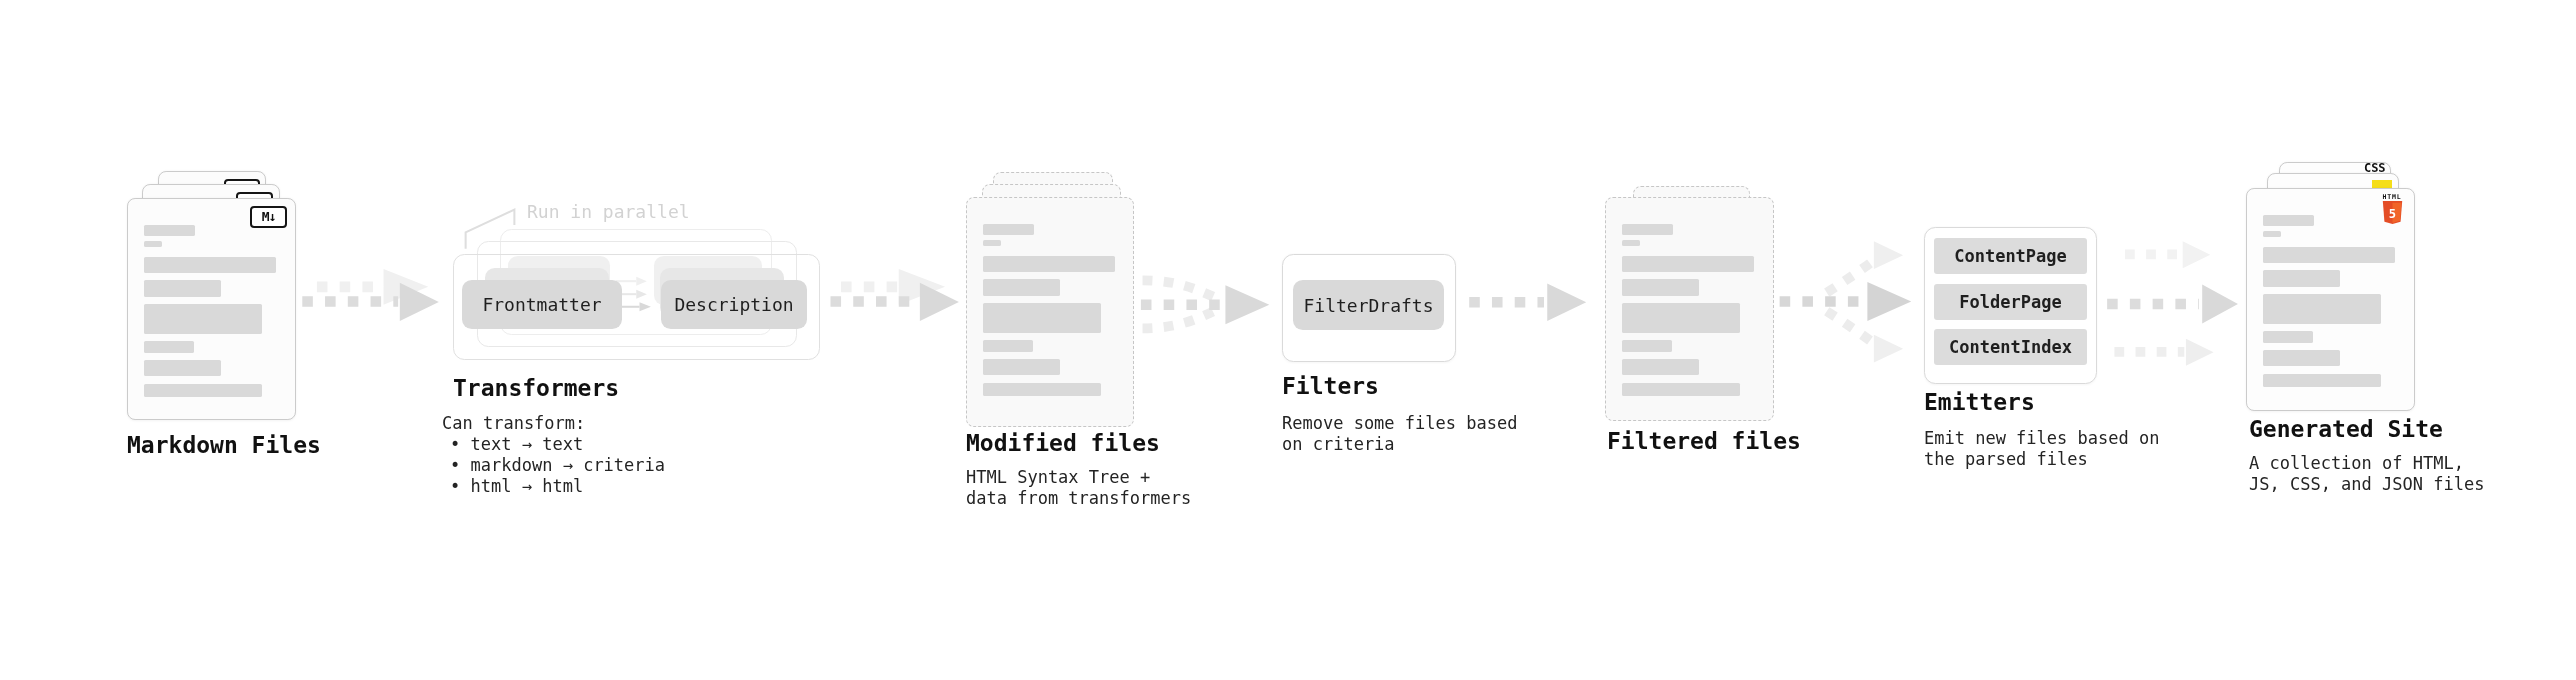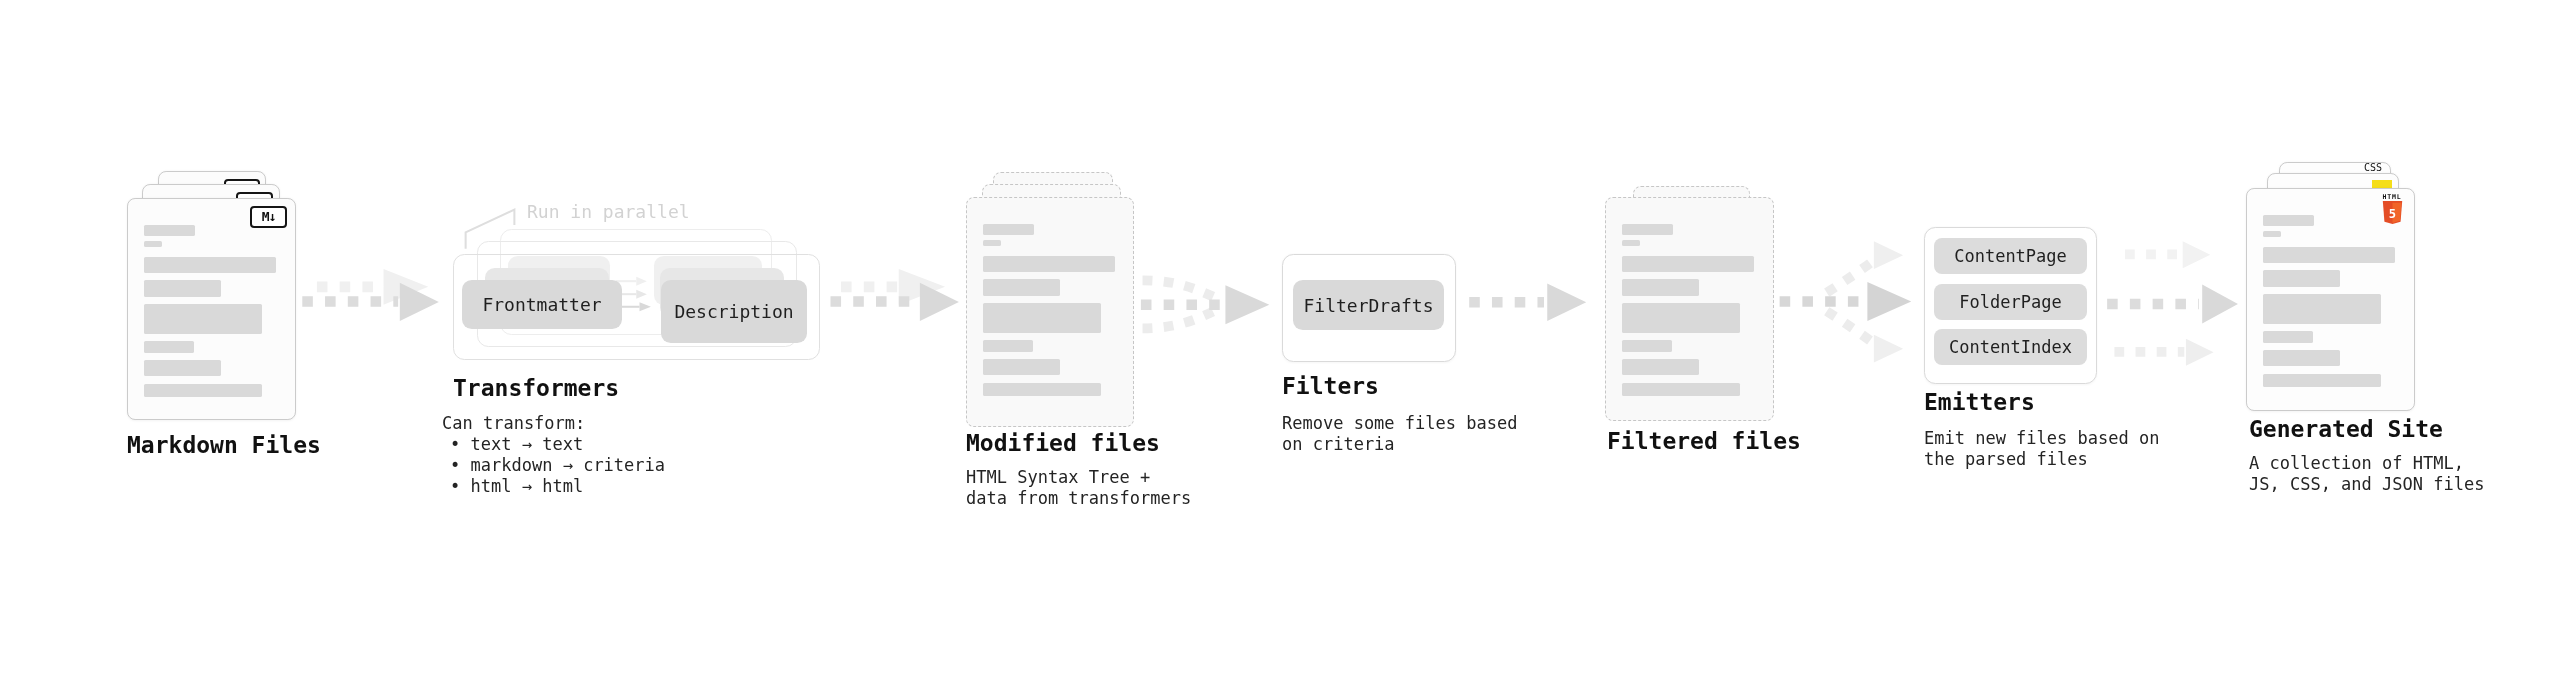--- a/index.html
+++ b/index.html
@@ -15,29 +15,29 @@
   .md-badge{position:absolute;top:6.5px;right:8.1px;width:32.5px;height:18.7px;background:#fff;
             border:2px solid #151515;border-radius:4.1px;font-weight:bold;font-size:13px;
             line-height:18px;text-align:center;color:#111;letter-spacing:-0.8px;}
   
   .frame{position:absolute;border-radius:11.4px;border:1.6px solid #e1e1e1;background:transparent;}
   .frame.filled{background:#ffffff;border-color:#dadada;box-shadow:0 0.8px 2.4px rgba(0,0,0,0.04);}
   .node{position:absolute;background:#d9d9d9;border-radius:9.8px;display:flex;
         align-items:center;justify-content:center;font-size:18px;color:#1f1f1f;}
   .ghost1{background:#e7e7e7;}
   .ghost2{background:#f0f0f0;}
-  .pill{position:absolute;left:9.8px;width:153px;height:36px;background:#dcdcdc;border-radius:8px;
-        display:flex;align-items:center;justify-content:center;font-size:17px;color:#1f1f1f;}
+  .pill{position:absolute;left:9.8px;width:153px;height:36px;background:#dcdcdc;border-radius:3px;
+        display:flex;align-items:center;justify-content:center;font-size:17px;color:#1f1f1f;font-weight:bold;}
   
   .stage-title{position:absolute;font-size:23px;font-weight:bold;color:#111;line-height:1;white-space:nowrap;}
   .stage-desc{position:absolute;font-size:17px;line-height:21px;color:#242424;white-space:nowrap;}
   .annotation{position:absolute;font-size:18px;color:#d2d2d2;white-space:nowrap;}
   
   .css-badge{position:absolute;top:2.4px;right:8.1px;width:18px;text-align:center;}
-  .css-badge .t{font-size:10px;font-weight:normal;color:#111;line-height:6.5px;display:block;}
+  .css-badge .t{font-size:12px;font-weight:bold;color:#111;line-height:6.5px;display:block;}
   .css-badge .bar{width:14.6px;height:2.8px;background:#2965f1;margin:0 auto;}
   .js-badge{position:absolute;top:5.7px;right:6.5px;width:19.5px;height:10.6px;background:#f5de19;}
   .html5-badge{position:absolute;top:4.9px;right:9.8px;width:24.4px;text-align:center;margin-left:24px;}
   .html5-badge .t{font-size:6.5px;font-weight:bold;letter-spacing:0.8px;color:#111;line-height:7.3px;display:block;}
   svg.arrows{position:absolute;left:0;top:0;z-index:0;}
   .z1{z-index:1}.z2{z-index:2}.z3{z-index:3}.z4{z-index:4}
 </style>
 </head>
 <body>
 
@@ -122,21 +122,21 @@
 
 <div class="annotation z1" style="left:527px;top:201px">Run in parallel</div>
 <div class="frame z1" style="left:500px;top:229px;width:270px;height:104px;border-color:#ededed"></div>
 <div class="frame z1" style="left:477px;top:241px;width:318px;height:104px;border-color:#e8e8e8"></div>
 <div class="frame z1" style="left:453px;top:254px;width:365px;height:104px;border-color:#e0e0e0"></div>
 <div class="node ghost2 z2" style="left:508px;top:256px;width:102px;height:49px"></div>
 <div class="node ghost1 z2" style="left:485px;top:268px;width:124px;height:49px"></div>
 <div class="node z3" style="left:462px;top:280px;width:160px;height:49px">Frontmatter</div>
 <div class="node ghost2 z2" style="left:654px;top:256px;width:108px;height:49px"></div>
 <div class="node ghost1 z2" style="left:660px;top:268px;width:124px;height:49px"></div>
-<div class="node z3" style="left:661px;top:280px;width:146px;height:63px">Description</div>
+<div class="node z3" style="left:661px;top:280px;width:146px;height:49px">Description</div>
 <div class="stage-title z4" style="left:453px;top:377px">Transformers</div>
 <div class="stage-desc z4" style="left:442px;top:413px">
   <div>Can transform:</div>
   <div style="padding-left:8.1px">• text → text</div>
   <div style="padding-left:8.1px">• markdown → criteria</div>
   <div style="padding-left:8.1px">• html → html</div>
 </div>
 
 <div class="doc dashed z1" style="left:993px;top:172px;width:118px;height:219px"></div>
 <div class="doc dashed z2" style="left:982px;top:184px;width:137px;height:219px"></div>

